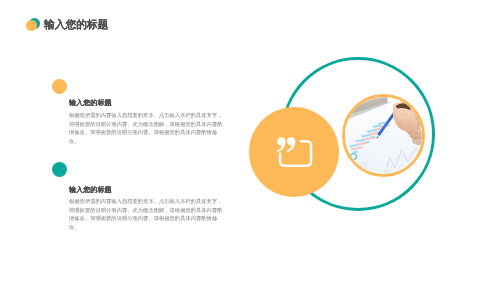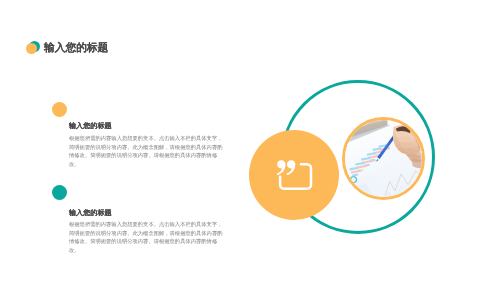--- a/index.html
+++ b/index.html
@@ -1,18 +1,18 @@
 <!DOCTYPE html>
 <html><head>
 <meta charset="utf-8">
 <style>
   html,body{margin:0;padding:0;}
   body{width:500px;height:281px;background:#ffffff;overflow:hidden;
        font-family:"Liberation Sans","DejaVu Sans",sans-serif;}
-  .slide{position:relative;width:500px;height:251px;background:#fff;margin-top:23px;}
+  .slide{position:relative;width:500px;height:251px;background:#fff;}
 
   
   .hdr-teal{position:absolute;left:28.6px;top:17.6px;width:11.2px;height:11.2px;border-radius:50%;background:#0aa89c;}
   .hdr-orange{position:absolute;left:25.5px;top:19.9px;width:11.3px;height:11.3px;border-radius:50%;background:#fdb857;}
   .hdr-title{position:absolute;left:44.2px;top:19px;font-size:42px;font-weight:bold;color:#4a4a4a;
              transform:scale(0.255);transform-origin:0 0;width:300px;line-height:42px;
              -webkit-text-stroke:0.7px #4a4a4a;}
 
   
   .block{position:absolute;}

